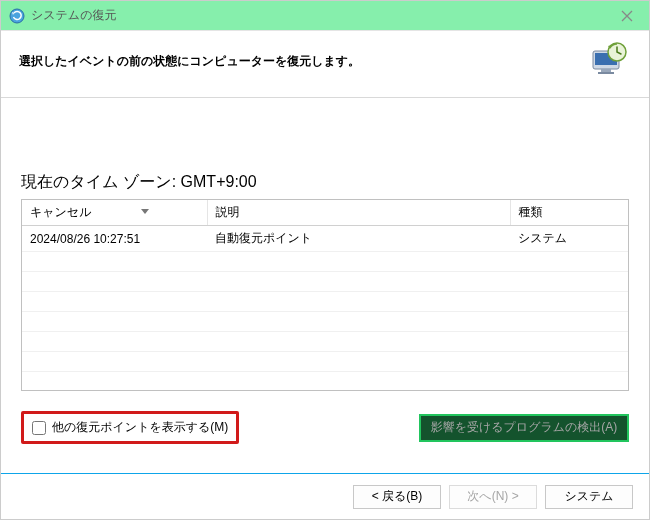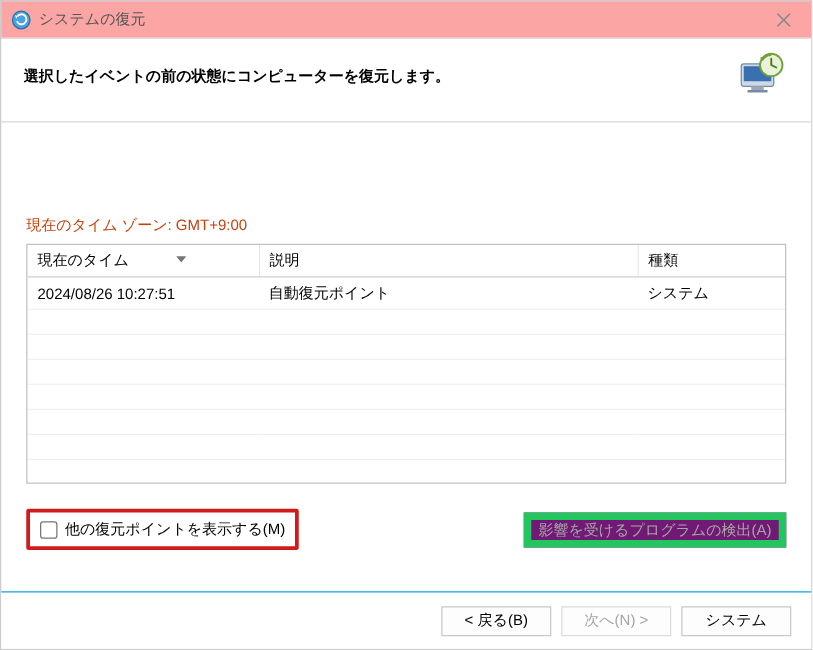--- a/index.html
+++ b/index.html
@@ -19,21 +19,21 @@
     display: flex;
     flex-direction: column;
     background: #fff;
   }
   .titlebar {
     height: 30px;
     display: flex;
     align-items: center;
     padding: 0 8px;
     border-bottom: 1px solid #e5e5e5;
-    background: #fca5a5;
+    background: #86efac;
     position: relative;
   }
   .titlebar .app-icon {
     width: 16px; height: 16px;
     margin-right: 6px;
     display: inline-flex;
     align-items: center;
     justify-content: center;
   }
   .titlebar .title {
@@ -74,22 +74,22 @@
     justify-content: center;
   }
   .content {
     flex: 1;
     padding: 16px 20px 6px 20px;
     display: flex;
     flex-direction: column;
   }
   .spacer-top { height: 58px; }
   .tz-label {
-    font-size: 12px;
-    color: #c2410c;
+    font-size: 16px;
+    color: #000000;
     margin-bottom: 6px;
   }
   .table-wrap {
     border: 1px solid #c0c0c0;
     height: 192px;
     overflow: hidden;
     background: #fff;
   }
   table {
     width: 100%;
@@ -142,22 +142,22 @@
   .checkbox-wrap input[type="checkbox"] {
     width: 14px; height: 14px;
   }
   .checkbox-wrap label {
     font-size: 12px;
   }
   .scan-btn {
     margin-left: auto;
     width: 210px;
     height: 28px;
-    background: #701a75;
-    border: 6px solid #22c55e;
+    background: #14532d;
+    border: 2px solid #22c55e;
     color: #a6a6a6;
     font-size: 12px;
     font-family: inherit;
     cursor: default;
   }
   .footer {
     height: 46px;
     border-top: 1px solid #0ea5e9;
     background: #fff;
     display: flex;
@@ -219,21 +219,21 @@
   </div>
 
   <div class="content">
     <div class="spacer-top"></div>
     <div class="tz-label">現在のタイム ゾーン: GMT+9:00</div>
 
     <div class="table-wrap">
       <table>
         <thead>
           <tr>
-            <th class="col-date sorted">現在のタイム</th>
+            <th class="col-date sorted">キャンセル</th>
             <th class="col-desc">説明</th>
             <th class="col-type">種類</th>
           </tr>
         </thead>
         <tbody>
           <tr>
             <td>2024/08/26 10:27:51</td>
             <td>自動復元ポイント</td>
             <td>システム</td>
           </tr>

